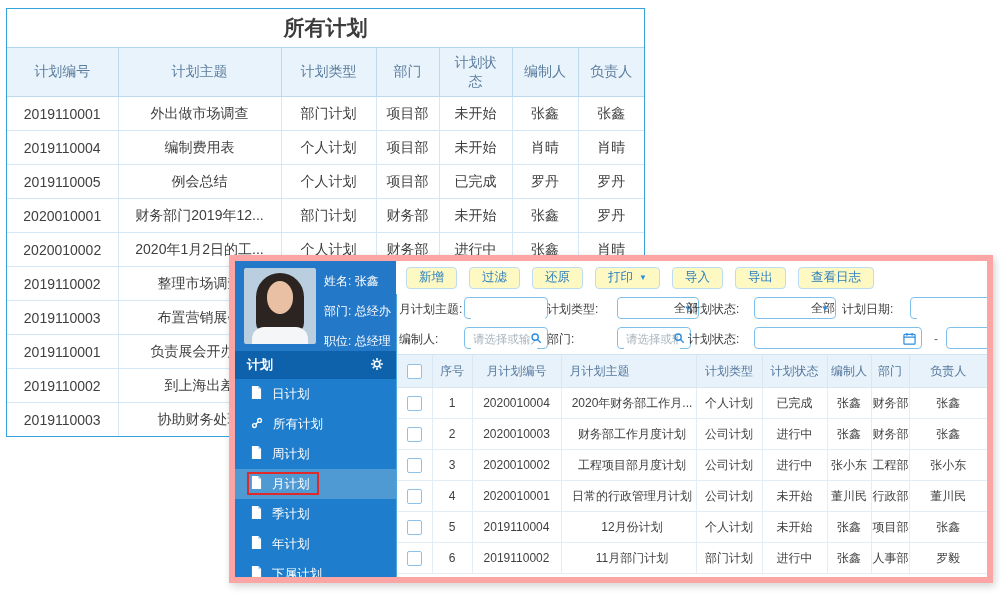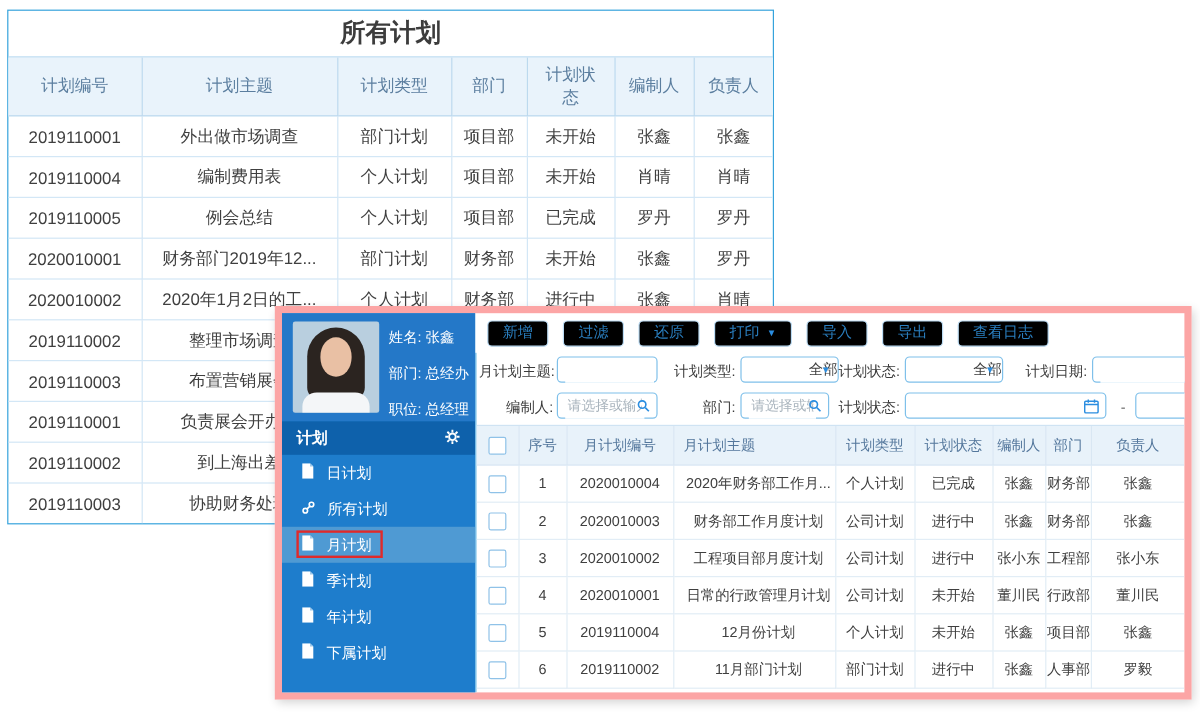--- a/index.html
+++ b/index.html
@@ -42,26 +42,26 @@
   .redbox{position:absolute;left:12px;top:3px;width:72px;height:23px;border:2px solid #e02a2a;box-sizing:border-box;}
 
   
   .main{flex:1;display:flex;flex-direction:column;overflow:hidden;min-width:0;}
   .tabbar{height:30px;flex:0 0 30px;display:flex;align-items:stretch;background:#fff;padding-left:4px;}
   .tab{padding:0 12px;line-height:29px;font-size:12.5px;color:#333;border-bottom:1px solid #d8dde2;cursor:pointer;white-space:nowrap;}
   .tab .close{font-size:10px;color:#98a6b3;margin-left:4px;vertical-align:6px;}
   .tab.active{font-weight:bold;color:#141414;border-bottom:3px solid #2b7dd2;line-height:27px;background:#fff;}
   .tabfill{flex:1;background:#e4edf5;border-bottom:1px solid #d8dde2;}
   .toolbar{height:33px;flex:0 0 33px;display:flex;align-items:center;gap:12px;padding-left:10px;}
-  .tbtn{height:22px;padding:0 12px;background:#000000;border:1px solid #bcdcf4;border-radius:4px;
+  .tbtn{height:22px;padding:0 12px;background:#fef9c3;border:1px solid #bcdcf4;border-radius:4px;
         color:#2a7fc0;font-size:12.5px;font-family:inherit;cursor:pointer;display:flex;align-items:center;gap:6px;}
   .tbtn .caret{font-size:8px;color:#2a8de0;}
   .content{flex:1;border-left:1px solid #4aa9df;display:flex;flex-direction:column;overflow:hidden;min-width:0;}
   .frow{height:30px;flex:0 0 30px;position:relative;overflow:hidden;}
-  .flabel{position:absolute;top:0;height:30px;line-height:30px;font-size:12px;color:#3c3c3c;text-align:right;white-space:nowrap;}
+  .flabel{position:absolute;top:0;height:30px;line-height:30px;font-size:12px;color:#3c3c3c;white-space:nowrap;}
   .fctrl{position:absolute;top:3px;height:22px;box-sizing:border-box;border:1px solid #7fc0ea;border-radius:4px;background:#fff;}
   .fselect{display:flex;align-items:center;padding-left:8px;font-size:12px;color:#3c3c3c;cursor:pointer;justify-content:flex-end;}
   .fselect .caret{position:absolute;right:6px;font-size:8px;color:#2a8de0;}
   .fsearch input{border:none;outline:none;width:calc(100% - 20px);height:18px;margin:1px 0 0 6px;
                  font-size:11.5px;font-family:inherit;color:#333;}
   .fsearch input::placeholder{color:#a9b4bd;}
   .fsearch svg,.fdate svg{position:absolute;right:5px;top:4px;}
   .finput input{border:none;outline:none;width:calc(100% - 12px);height:18px;margin:1px 0 0 6px;
                 font-size:11.5px;font-family:inherit;color:#333;}
   .fdash{position:absolute;left:533px;width:12px;text-align:center;line-height:30px;color:#666;font-size:12px;}
@@ -239,20 +239,27 @@
           </div>
           <div class="side-item">
             <span><svg width="12" height="12" viewBox="0 0 14 14">
                 <g fill="none" stroke="#fff" stroke-width="1.6">
                   <circle cx="4" cy="10" r="2.2"></circle>
                   <circle cx="10" cy="4" r="2.2"></circle>
                   <path d="M5.5 8.5l3-3"></path>
                 </g>
               </svg></span>
             <span>所有计划</span>
+          </div>
+          <div class="side-item">
+            <span><svg width="11" height="13" viewBox="0 0 12 14">
+                <path fill="#fff" d="M1 0h7l3 3v11H1z"></path>
+                <path fill="#9ec9ea" d="M8 0l3 3H8z"></path>
+              </svg></span>
+            <span>周计划</span>
           </div>
           <div class="side-item sel">
             <span><svg width="11" height="13" viewBox="0 0 12 14">
                 <path fill="#fff" d="M1 0h7l3 3v11H1z"></path>
                 <path fill="#9ec9ea" d="M8 0l3 3H8z"></path>
               </svg></span>
             <span>月计划</span>
             <div class="redbox"></div>
           </div>
           <div class="side-item">

